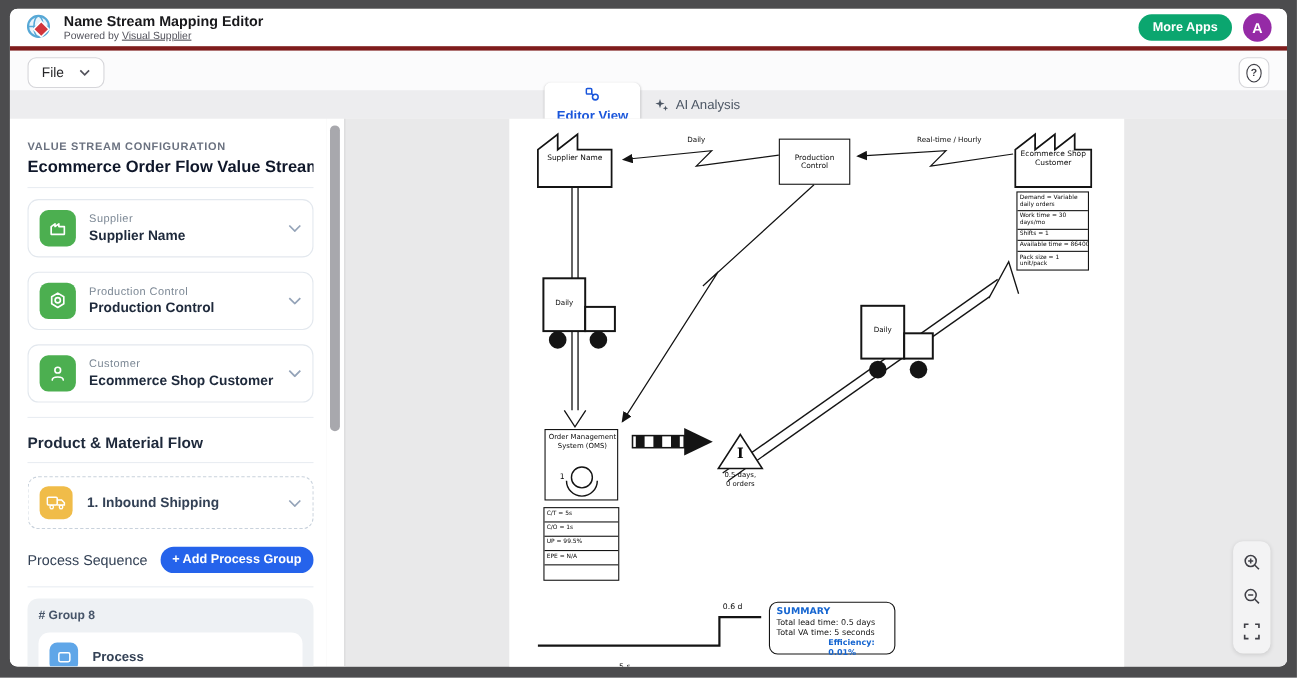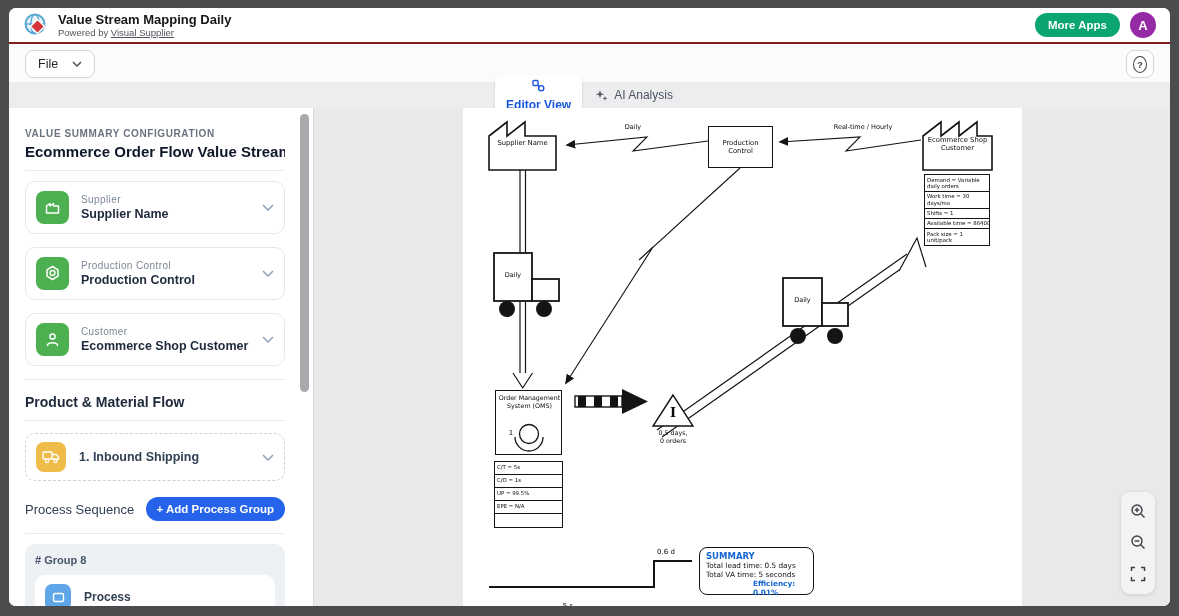--- a/index.html
+++ b/index.html
@@ -12,21 +12,21 @@
   .titlebar{position:absolute;left:0;top:0;right:0;height:34px;background:#fff;display:flex;align-items:center;padding:0 14px;}
   .logo{width:26px;height:26px;margin-right:9px;}
   .apptitle{font-size:13px;font-weight:bold;color:#18181b;line-height:14px;}
   .subtitle{font-size:9.5px;color:#52525b;line-height:11px;}
   .subtitle a{color:#52525b;text-decoration:underline;}
   .tb-right{margin-left:auto;display:flex;align-items:center;gap:10px;}
   .more-apps{background:#0ba66f;color:#fff;font-size:11.5px;font-weight:bold;border:none;border-radius:14px;padding:6px 13px;cursor:pointer;}
   .avatar{width:26px;height:26px;border-radius:50%;background:#952aa6;color:#fff;font-weight:bold;font-size:13px;display:flex;align-items:center;justify-content:center;}
 
   
-  .toolbar{position:absolute;left:0;top:34px;right:0;height:40px;background:#fbfbfc;border-top:2px solid #7f1d1d;display:flex;align-items:center;padding:0 16px;}
+  .toolbar{position:absolute;left:0;top:34px;right:0;height:40px;background:#fbfbfc;border-top:4px solid #7f1d1d;display:flex;align-items:center;padding:0 16px;}
   .file-btn{background:#fff;border:1px solid #d6d6da;border-radius:8px;height:28px;padding:0 12px;font-size:12.5px;color:#27272a;display:flex;align-items:center;gap:14px;cursor:pointer;}
   .help-btn{margin-left:auto;width:28px;height:28px;background:#fff;border:1px solid #d6d6da;border-radius:8px;display:flex;align-items:center;justify-content:center;cursor:pointer;}
   .help-q{width:15px;height:15px;border:1.4px solid #3f3f46;border-radius:50%;font-size:9.5px;font-weight:bold;color:#3f3f46;display:flex;align-items:center;justify-content:center;}
 
   
   .tabstrip{position:absolute;left:0;top:74px;right:0;height:26px;background:#ededef;display:flex;justify-content:center;align-items:center;gap:2px;}
   .tab{display:flex;align-items:center;gap:6px;font-size:12px;padding:4px 11px;border-radius:6px;cursor:pointer;color:#4b5563;}
   .tab.active{background:#fff;color:#1a56db;font-weight:bold;box-shadow:0 1px 2px rgba(0,0,0,.18);flex-direction:column;}
 
   
@@ -80,21 +80,21 @@
 <div class="app">
 
   <div class="titlebar">
     <svg class="logo" viewBox="0 0 26 26">
       <circle cx="12" cy="12" r="9.5" fill="#eaf4fb" stroke="#57a8d6" stroke-width="2"></circle>
       <ellipse cx="12" cy="12" rx="4.2" ry="9.5" fill="none" stroke="#57a8d6" stroke-width="1.4"></ellipse>
       <line x1="2.5" y1="12" x2="21.5" y2="12" stroke="#57a8d6" stroke-width="1.4"></line>
       <rect x="9.5" y="9.5" width="10" height="10" transform="rotate(45 14.5 14.5)" fill="#d2363c" stroke="#fff" stroke-width="1.4"></rect>
     </svg>
     <div>
-      <div class="apptitle">Value Stream Mapping Daily</div>
+      <div class="apptitle">Name Stream Mapping Editor</div>
       <div class="subtitle">
         <span>Powered by</span>
         <a href="#">Visual Supplier</a>
       </div>
     </div>
     <div class="tb-right">
       <button class="more-apps">More Apps</button>
       <div class="avatar">A</div>
     </div>
   </div>
@@ -125,21 +125,21 @@
         <path d="M5 1 L6 4.2 L9.2 5.2 L6 6.2 L5 9.4 L4 6.2 L0.8 5.2 L4 4.2 Z" fill="#4b5563"></path>
         <path d="M10 7 L10.6 8.8 L12.4 9.4 L10.6 10 L10 11.8 L9.4 10 L7.6 9.4 L9.4 8.8 Z" fill="#4b5563"></path>
       </svg>
       <span>AI Analysis</span>
     </div>
   </div>
 
   <div class="main">
 
     <div class="sidebar">
-      <div class="sec-label">VALUE SUMMARY CONFIGURATION</div>
+      <div class="sec-label">VALUE STREAM CONFIGURATION</div>
       <div class="map-title">Ecommerce Order Flow Value Stream M</div>
       <hr class="divider">
 
       <div class="card">
         <span class="icon-sq green">
           <svg width="17" height="17" viewBox="0 0 17 17">
               <path d="M2.5 14 V7 L6 4.5 V7 L9.5 4.5 V7 H14.5 V14 Z" fill="none" stroke="#fff" stroke-width="1.5" stroke-linejoin="round"></path>
             </svg>
         </span>
         <span class="card-txt">

